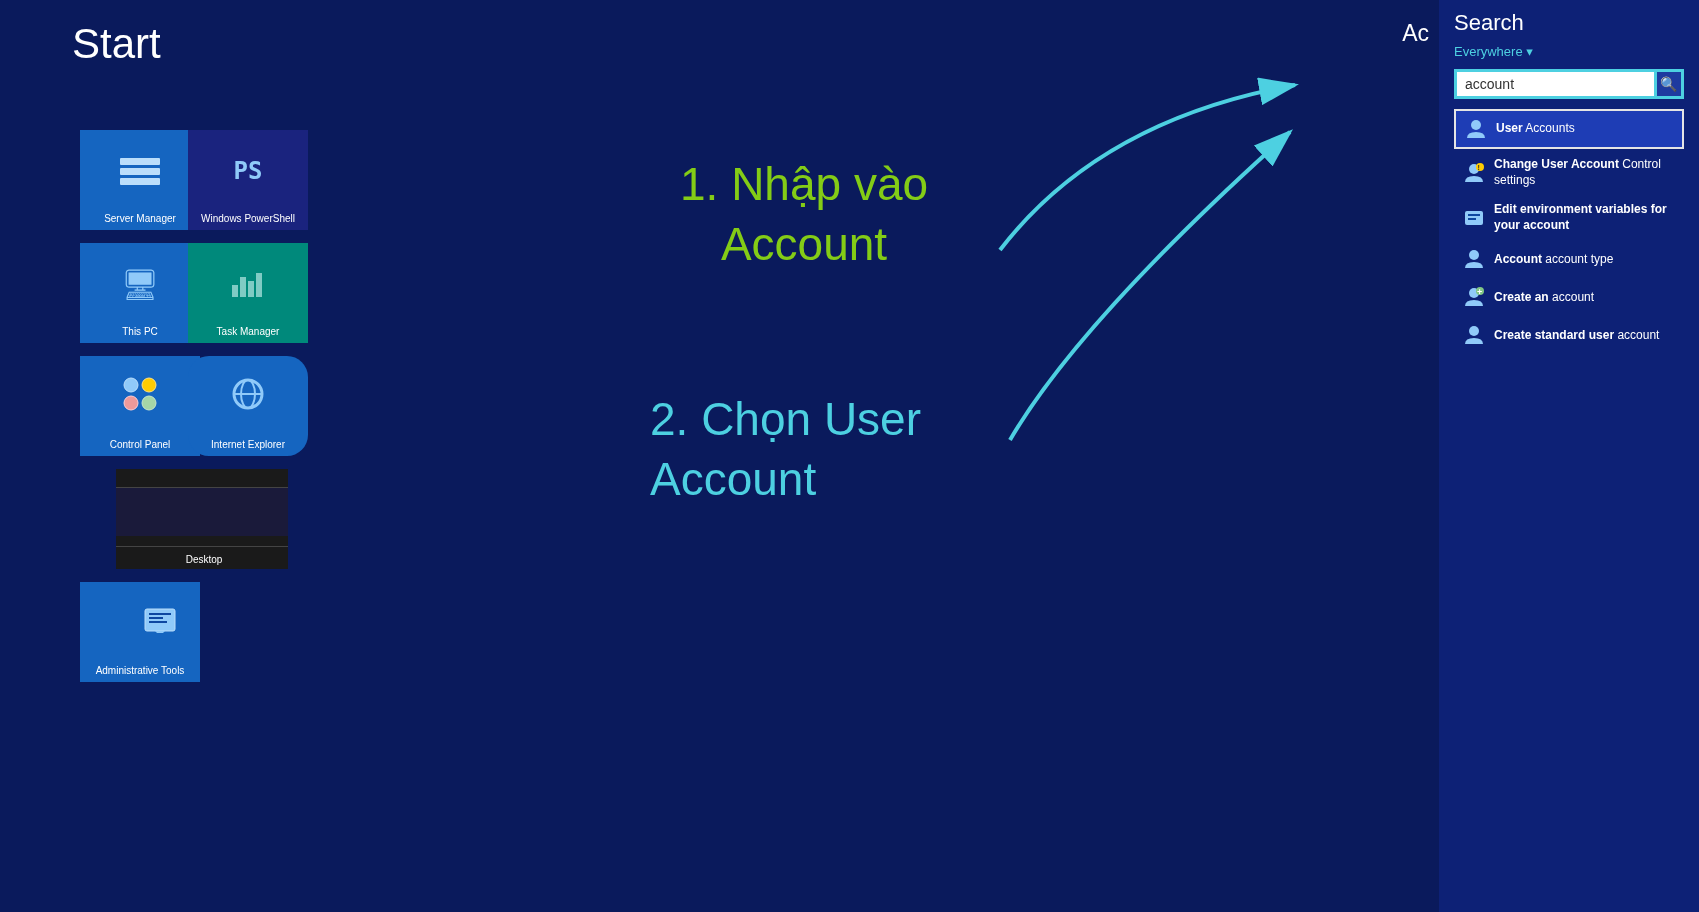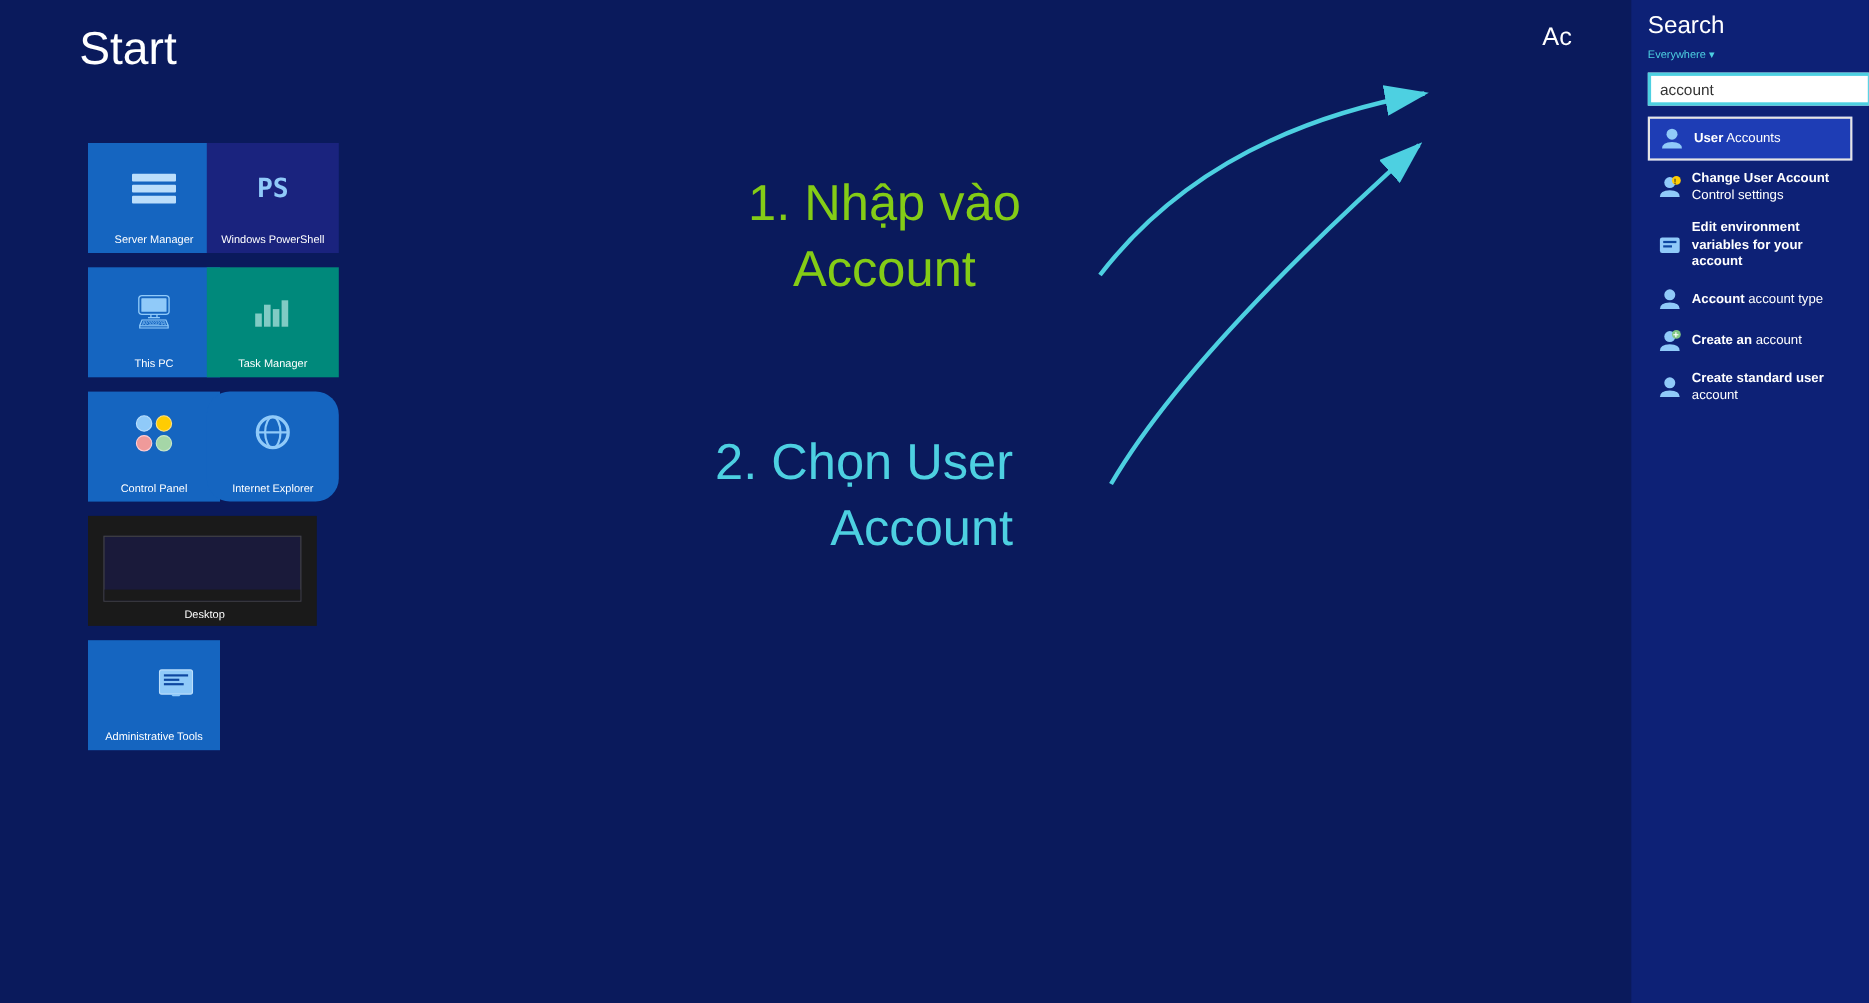--- a/index.html
+++ b/index.html
@@ -77,45 +77,45 @@
       line-height: 1.3;
     }
 
     .instruction-2 {
       position: absolute;
       top: 390px;
       left: 650px;
       color: #4dd0e1;
       font-size: 46px;
       font-weight: 400;
-      text-align: right;
+      text-align: left;
       line-height: 1.3;
     }
 
     
     .right-panel {
       position: absolute;
       top: 0;
       right: 0;
-      width: 216px;
+      width: 260px;
       height: 912px;
       background: #0d2176;
       padding: 10px 15px;
     }
 
     .search-title {
       color: white;
       font-size: 22px;
       font-weight: 200;
       margin-bottom: 8px;
     }
 
     .search-filter {
       color: #4dd0e1;
-      font-size: 10px;
+      font-size: 13px;
       margin-bottom: 10px;
       cursor: pointer;
     }
 
     .search-filter::after {
       content: ' ▾';
     }
 
     .search-box-row {
       display: flex;
@@ -320,21 +320,21 @@
     <div class="ie-icon">
       <svg width="38" height="38" viewBox="0 0 38 38">
         <circle cx="19" cy="19" r="14" fill="none" stroke="#90caf9" stroke-width="3"></circle>
         <ellipse cx="19" cy="19" rx="7" ry="14" fill="none" stroke="#90caf9" stroke-width="2"></ellipse>
         <line x1="5" y1="19" x2="33" y2="19" stroke="#90caf9" stroke-width="2"></line>
       </svg>
     </div>
     <span class="tile-label">Internet Explorer</span>
   </div>
 
-  <div class="tile tile-desktop" style="grid-column: span 2; width: 208px;">
+  <div class="tile tile-desktop" style="grid-column: span 2; width: 172px; margin-left: 36px;">
     <div class="desktop-thumb" style="width:180px;height:60px;background:#1a1a3a;border:1px solid #444;">
       <div style="position:absolute;bottom:0;left:0;right:0;height:10px;background:#1a1a1a;"></div>
     </div>
     <span class="tile-label" style="bottom:3px;left:8px;">Desktop</span>
   </div>
 
   <div class="tile tile-admintools">
     <div class="admin-icon">
       <svg width="38" height="38" viewBox="0 0 38 38">
         <rect x="4" y="8" width="30" height="22" rx="2" fill="#90caf9" stroke="#bbdefb" stroke-width="1"></rect>

